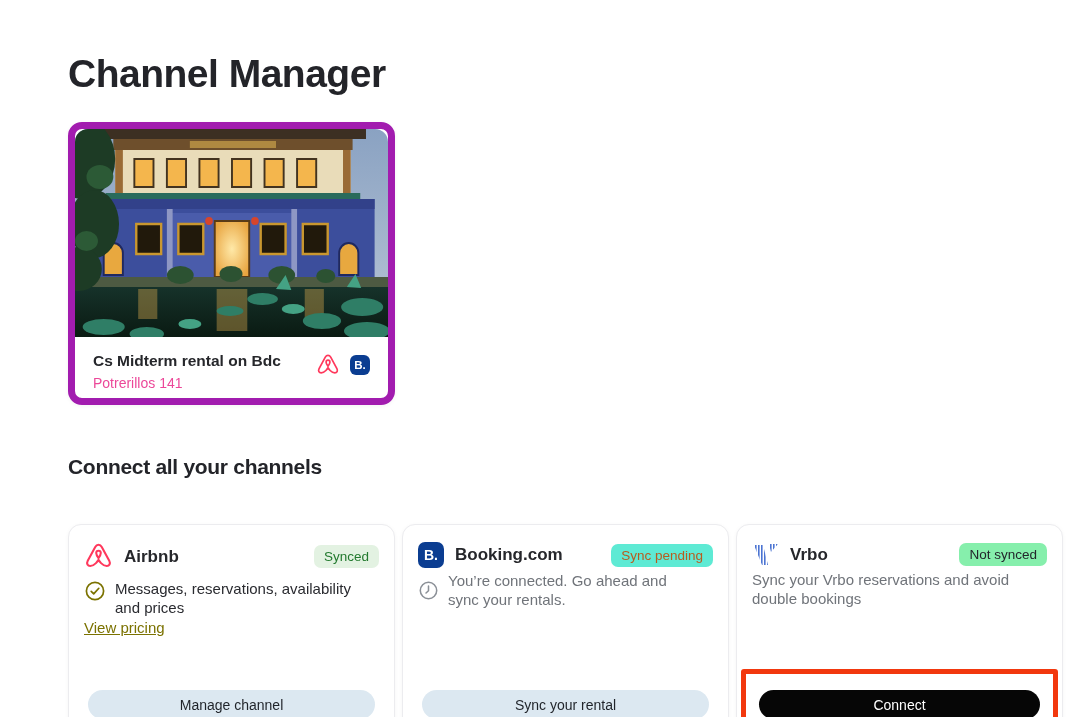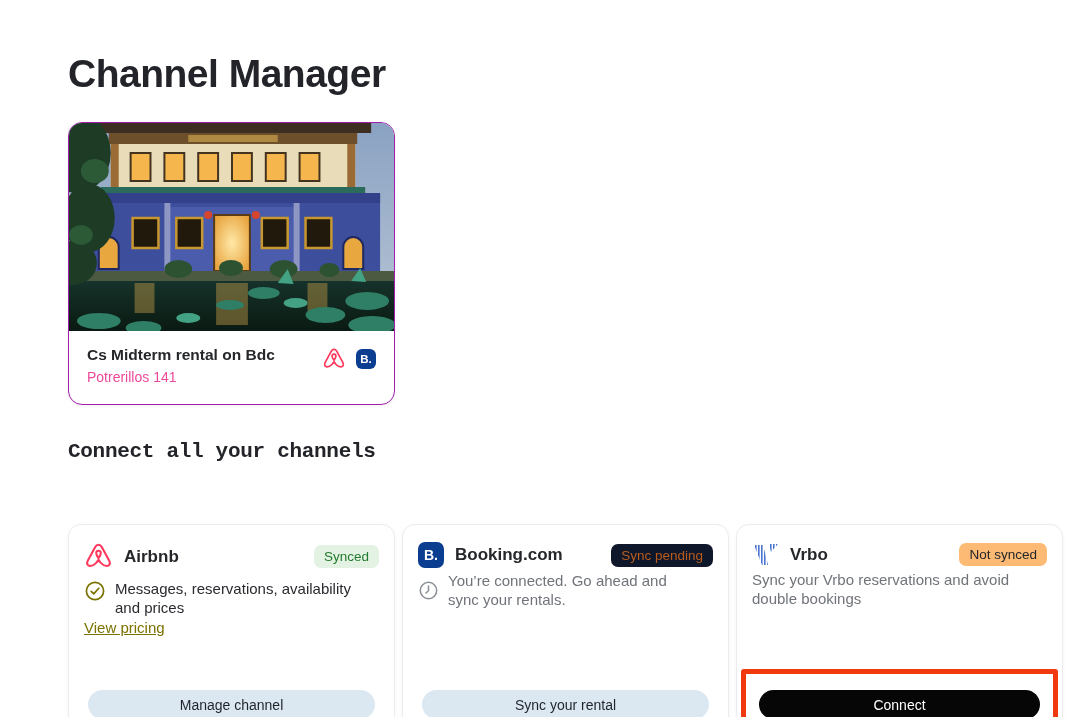--- a/index.html
+++ b/index.html
@@ -12,61 +12,61 @@
   .page { position:absolute; inset:0; }
 
   .page-title {
     position:absolute; left:68px; top:52px;
     font-size:39px; font-weight:800; letter-spacing:-0.5px; color:#232429;
   }
 
   
   .property-card {
     position:absolute; left:68px; top:122px; width:327px; height:283px;
-    background:#fff; border:1px solid #a21caf; border-radius:14px;
+    background:#fff; border:7px solid #a21caf; border-radius:14px;
     box-shadow:0 1px 4px rgba(20,20,30,0.05); cursor:pointer;
   }
   .property-photo {
     width:100%; height:208px; border-radius:13px 13px 0 0; overflow:hidden; display:block;
   }
   .property-photo svg { display:block; width:100%; height:100%; }
   .property-info {
     display:flex; align-items:flex-start; justify-content:space-between;
     padding:15px 18px 0 18px;
   }
   .property-name { font-size:15.5px; font-weight:600; color:#26272b; }
   .property-address { font-size:14px; color:#ec4899; margin-top:5px; }
   .property-channels { display:flex; align-items:center; gap:10px; padding-top:1px; }
 
   
   .section-title {
-    position:absolute; left:68px; top:440px;
-    font-size:21px; font-weight:800; letter-spacing:-0.3px; color:#232429;font-family:Liberation Mono, monospace;
+    position:absolute; left:68px; top:455px;
+    font-size:21px; font-weight:800; letter-spacing:-0.3px; color:#232429;
   }
 
   
   .cards-row {
     position:absolute; left:68px; top:487px; display:flex; gap:7px;
   }
   .channel-card {
     position:relative; width:327px; height:210px;
     background:#fff; border:1px solid #ececef; border-radius:13px;
     box-shadow:0 1px 4px rgba(20,20,30,0.04);
     padding:17px 15px;
     margin-top:37px;
   }
   .card-header { display:flex; align-items:center; gap:11px; }
   .channel-name { font-size:17px; font-weight:600; color:#26272b; }
   .badge {
     margin-left:auto; font-size:13.5px; font-weight:500;
     padding:4px 10px; border-radius:7px; white-space:nowrap;
   }
   .badge-synced   { background:#e3f2e2; color:#237a2f; }
-  .badge-pending  { background:#0f172a; color:#b85c1e; }
-  .badge-notsync  { background:#fdba74; color:#23262b; }
+  .badge-pending  { background:#5eead4; color:#b85c1e; }
+  .badge-notsync  { background:#86efac; color:#23262b; }
 
   .feature-row { display:flex; gap:9px; margin-top:9px; align-items:flex-start; }
   .feature-row .txt { font-size:15px; line-height:1.25; color:#2a2b30; max-width:252px; }
   .desc-row { display:flex; gap:9px; margin-top:4px; align-items:center; }
   .desc-row .txt, .plain-desc { font-size:15px; line-height:1.25; color:#70747a; }
   .plain-desc { margin-top:4px; max-width:260px; }
   .notice { font-size:15px; line-height:1.2; color:#70747a; margin-top:12px; max-width:300px; }
   .link { display:inline-block; font-size:15px; color:#7b7200; text-decoration:underline; margin-top:1px; cursor:pointer; }
 
   .card-btn {

